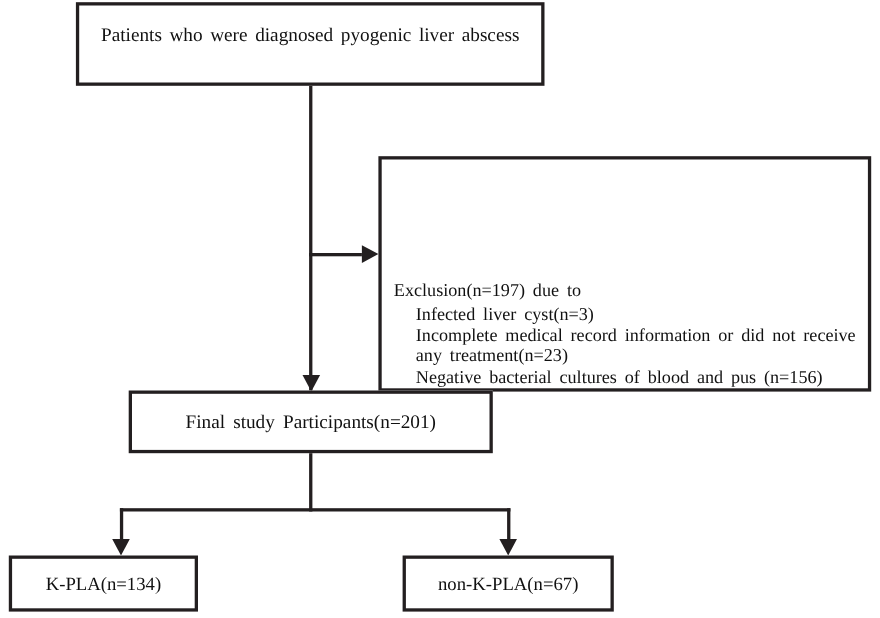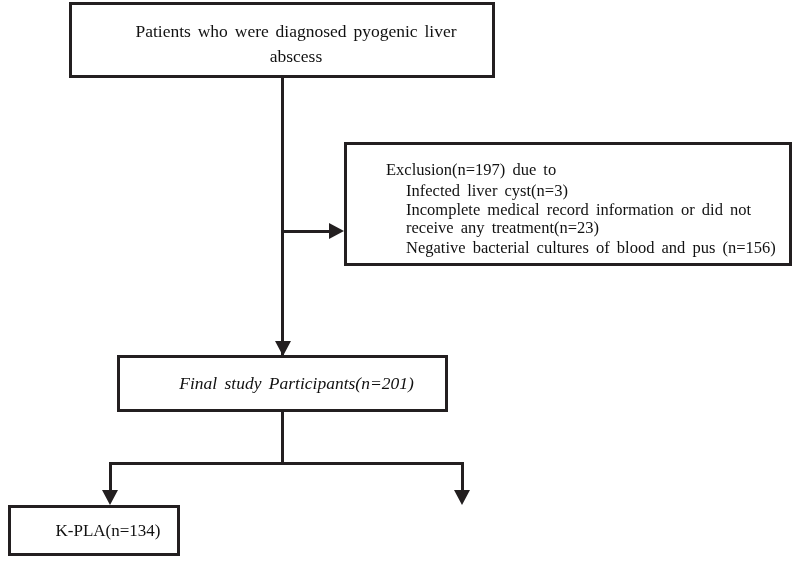--- a/index.html
+++ b/index.html
@@ -18,21 +18,20 @@
     overflow: hidden;
   }
   .node {
     position: absolute;
     box-sizing: border-box;
     background: #ffffff;
     border: 3px solid #231f20;
     display: flex;
     align-items: center;
     justify-content: center;
-    padding-left: 28px;
   }
   .node .node-text {
     display: block;
     width: 100%;
     padding: 0 8px;
     box-sizing: border-box;
   }
 
   
   #box-source {
@@ -48,22 +47,22 @@
     line-height: 1.42;
     padding-top: 14px;
     word-spacing: 2.5px;
   }
 
   
   #box-exclusion {
     left: 344px;
     top: 142px;
     width: 448px;
-    height: 124px;
-    align-items: center;
+    height: 214px;
+    align-items: flex-end;
     justify-content: flex-start;
   }
   #box-exclusion .excl-list {
     width: 100%;
     padding: 9px 6px 0 11px;
     box-sizing: border-box;
     font-size: 16.5px;
     line-height: 1.28;
   }
   #box-exclusion .excl-line {
@@ -83,21 +82,20 @@
   #box-exclusion .excl-line.tight {
     word-spacing: 0.5px;
   }
 
   
   #box-final {
     left: 117px;
     top: 355px;
     width: 331px;
     height: 57px;
-    font-style: italic;
   }
   #box-final .node-text {
     text-align: center;
     font-size: 17.5px;
     word-spacing: 3px;
   }
 
   
   #box-kpla {
     left: 8px;
@@ -187,14 +185,17 @@
   <div class="conn vline" id="conn-final-stem"></div>
   <div class="conn hline" id="conn-split-h"></div>
   <div class="conn vline" id="conn-left-drop"></div>
   <div class="conn vline" id="conn-right-drop"></div>
   <div class="arrow-down" id="arrow-kpla"></div>
   <div class="arrow-down" id="arrow-nonkpla"></div>
 
   <div class="node" id="box-kpla">
     <span class="node-text">K-PLA(n=134)</span>
   </div>
+  <div class="node" id="box-nonkpla">
+    <span class="node-text">non-K-PLA(n=67)</span>
+  </div>
 
 </div>
 
 </body></html>

